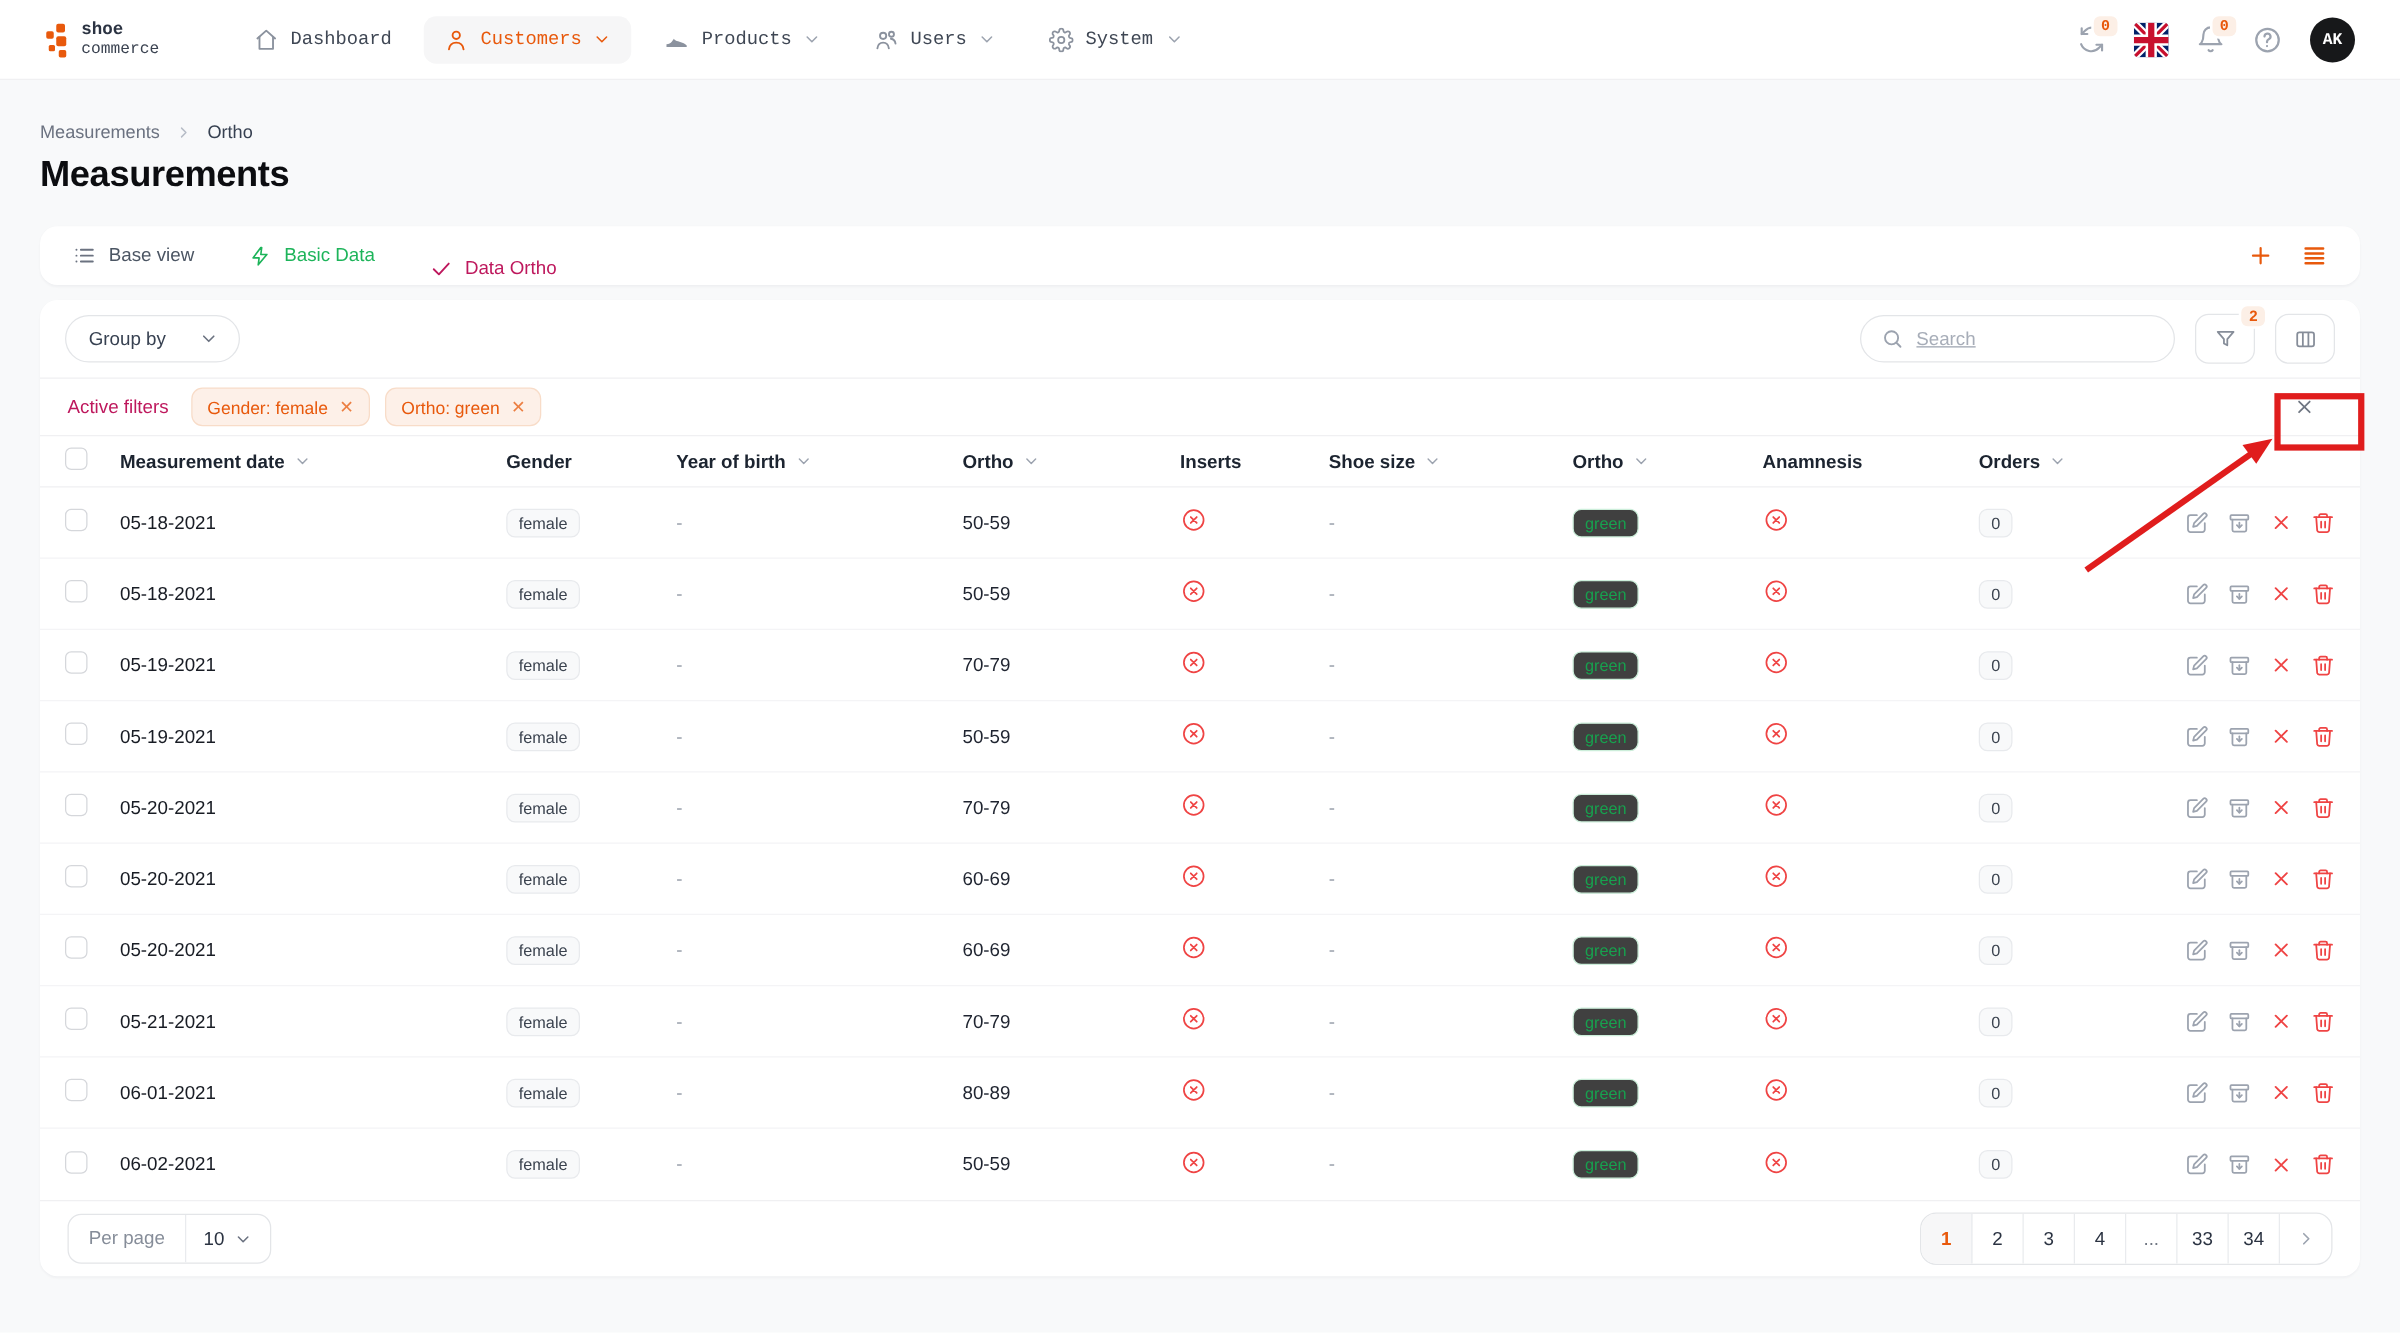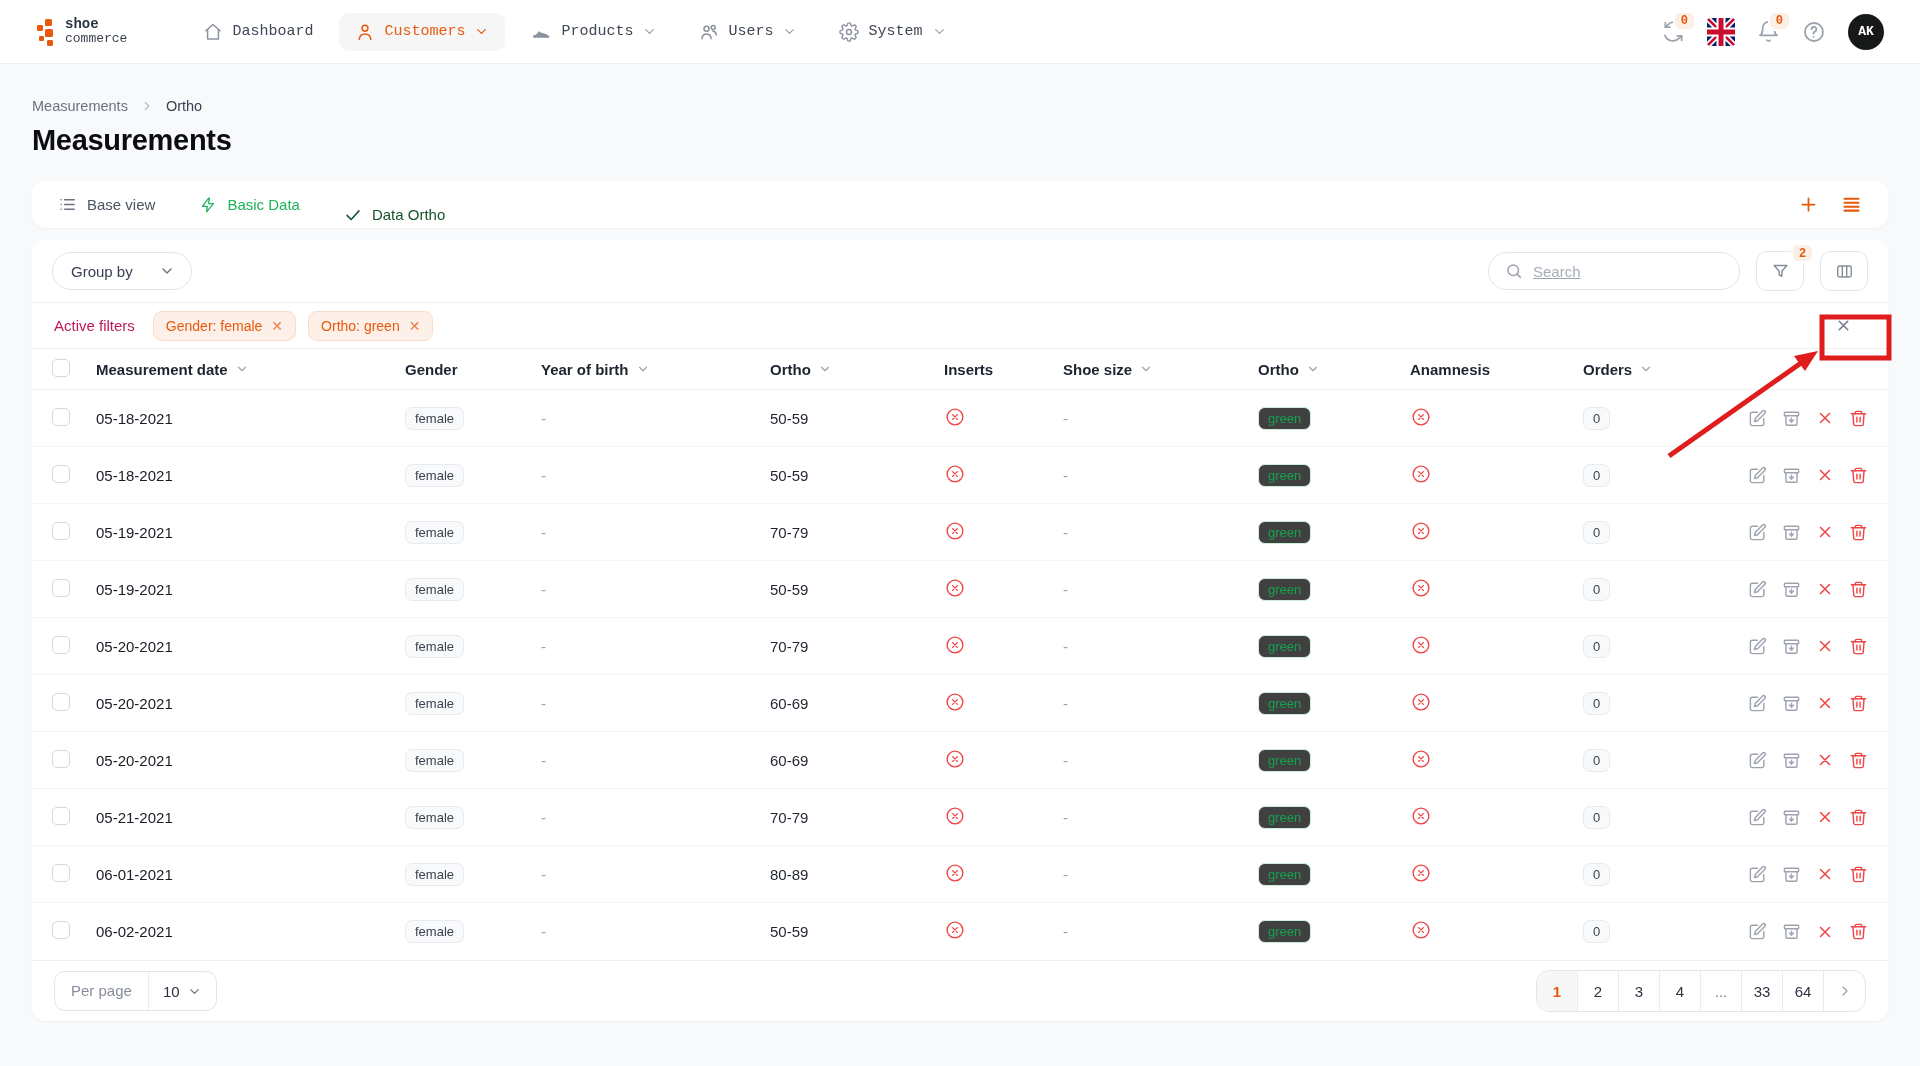--- a/index.html
+++ b/index.html
@@ -51,21 +51,21 @@
     background:#fff; border-radius:14px; box-shadow:0 1px 2px rgba(16,24,40,.04);
   }
 
   
   .views-bar {
     margin-top:24px; height:47px; display:flex; align-items:center; padding:0 26px; gap:44px;
   }
   .view-tab { display:flex; align-items:center; gap:10px; font-size:15px; font-weight:500; cursor:pointer; }
   .view-tab.gray { color:#4b5563; } .view-tab.gray .vico { color:#6b7280; }
   .view-tab.green { color:#1db45a; }
-  .view-tab.purple { color:#14532d;margin-top:20px; }
+  .view-tab.purple { color:#be185d;margin-top:20px; }
   .views-actions { margin-left:auto; display:flex; align-items:center; gap:22px; color:#e8590c; }
 
   
   .main-card { margin-top:12px; margin-bottom:32px; }
   .toolbar { display:flex; align-items:center; padding:12px 20px; height:62px; }
   .groupby {
     display:flex; align-items:center; gap:26px; border:1px solid #e3e5e8; border-radius:20px;
     height:38px; padding:0 16px 0 18px; font-size:15px; color:#374151; cursor:pointer; background:#fff;
   }
   .groupby .chev { color:#6b7280; }
@@ -966,21 +966,21 @@
         </span>
       </div>
       <div class="footer-right">
         <div class="pagination">
             <span class="page-btn active">1</span>
             <span class="page-btn">2</span>
             <span class="page-btn">3</span>
             <span class="page-btn">4</span>
             <span class="page-btn ellipsis">...</span>
             <span class="page-btn">33</span>
-            <span class="page-btn">64</span>
+            <span class="page-btn">34</span>
             <span class="page-btn next">
               <svg width="16" height="16" viewBox="0 0 24 24" fill="none" stroke="currentColor" stroke-width="2" stroke-linecap="round" stroke-linejoin="round">
                 <path d="m9 6 6 6-6 6"></path>
               </svg>
             </span>
           </div>
       </div>
     </div>
   </div>
 </div>

